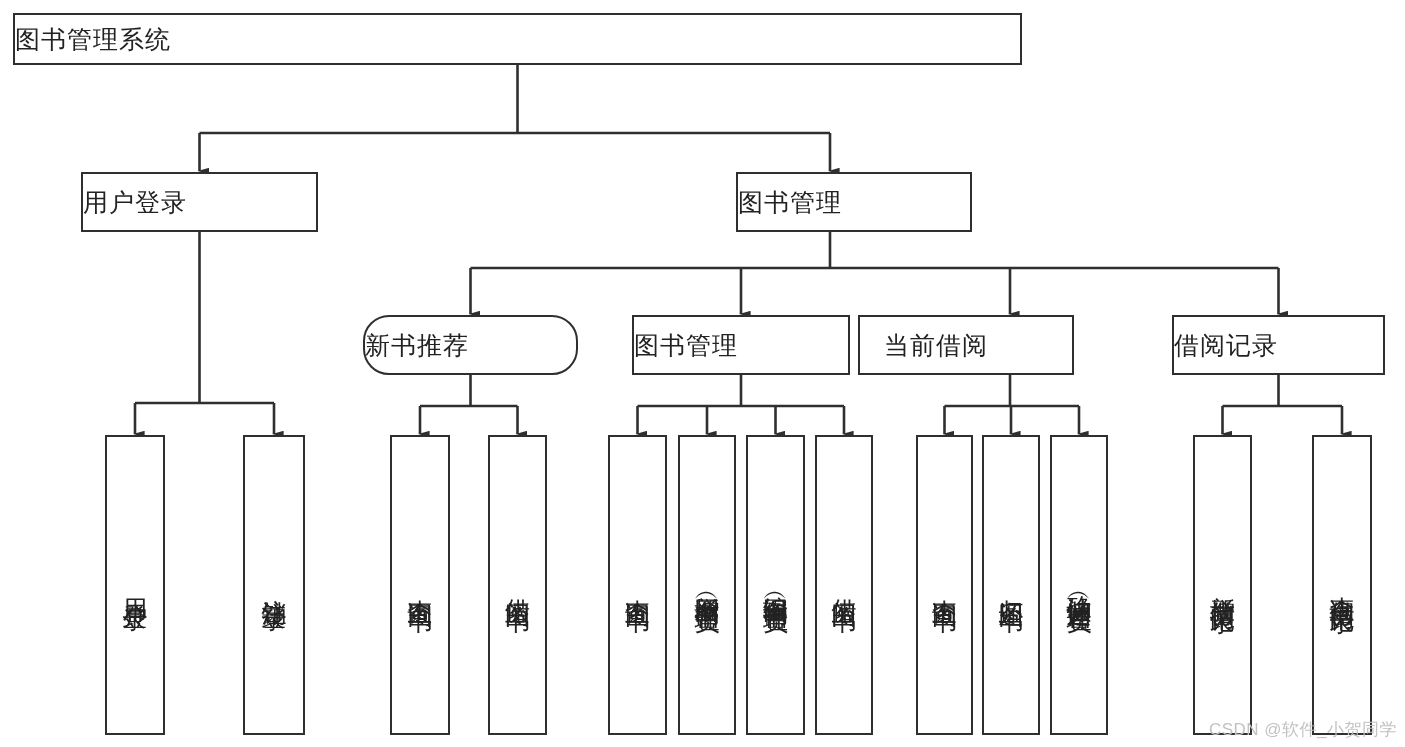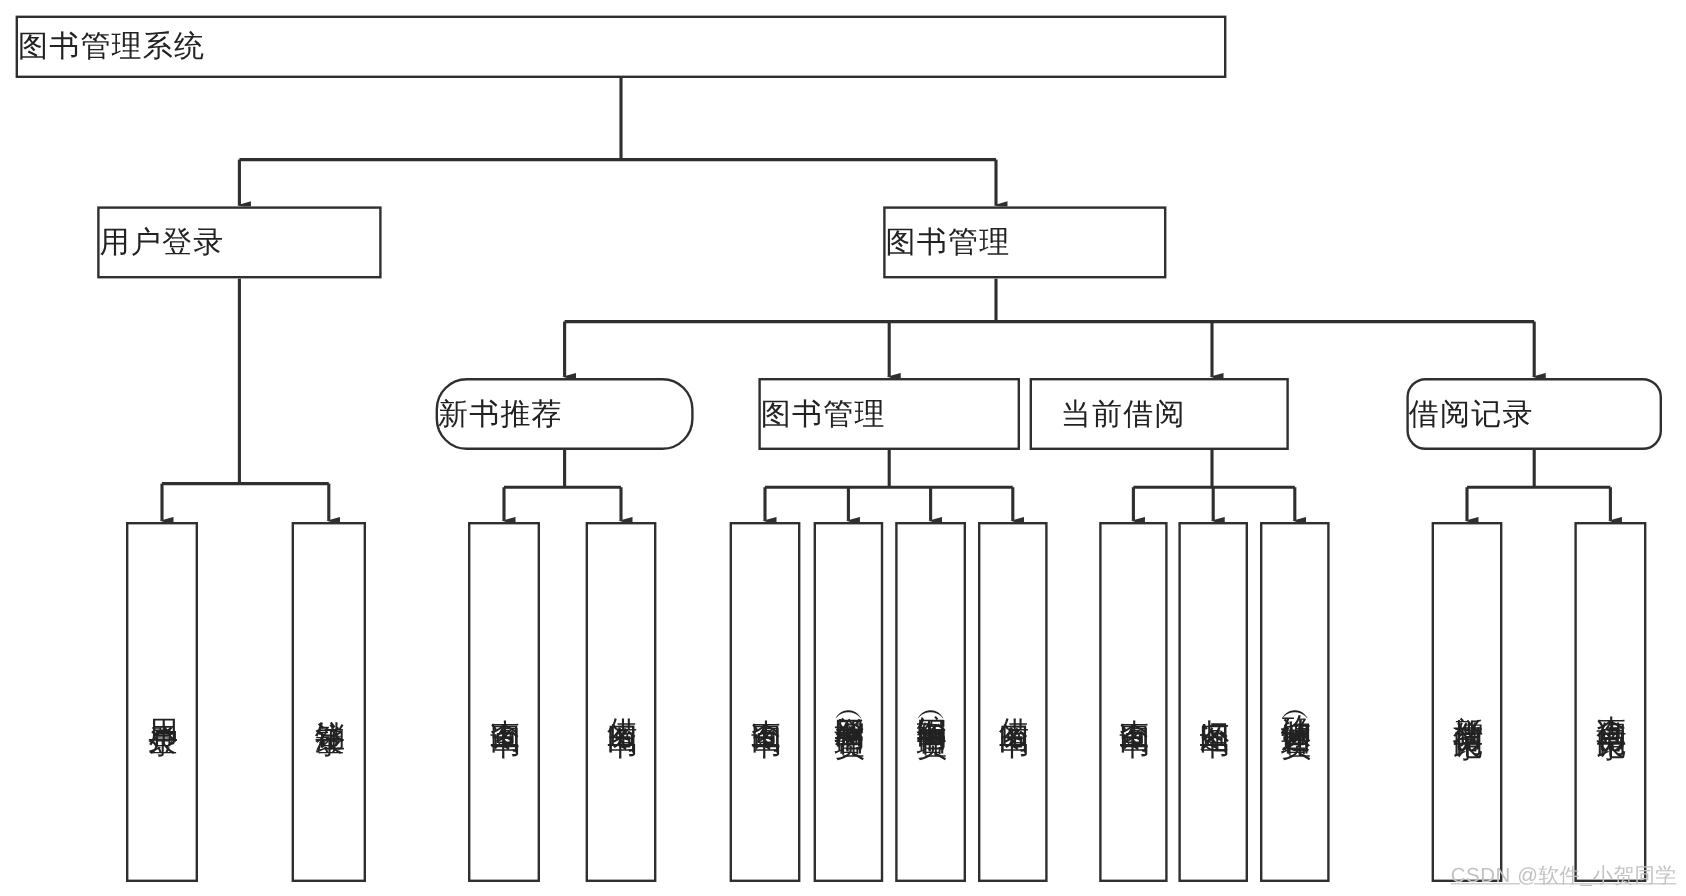--- a/index.html
+++ b/index.html
@@ -47,21 +47,20 @@
   }
   #watermark{
     position:absolute;
     right:8px;
     bottom:6px;
     font-size:17px;
     color:#c2c2c2;
     letter-spacing:0.5px;
     white-space:nowrap;
     user-select:none;
-    text-decoration:underline;
   }
 </style>
 </head>
 <body>
 
 <div id="diagram-root">
   <svg id="tree" viewBox="0 0 1405 747" xmlns="http://www.w3.org/2000/svg">
     <defs>
       <marker id="arrowhead" markerWidth="10" markerHeight="12" refX="3.2" refY="9.6" orient="auto" markerUnits="userSpaceOnUse">
         <polygon points="0,0 6.4,0 3.2,11.5" fill="#2f2f2f"></polygon>
@@ -115,21 +114,21 @@
       </div>
       <div class="node-box" style="left: 363px; top: 315px; width: 215px; height: 60px; border-radius: 26px;">
         <span class="node-label">新书推荐</span>
       </div>
       <div class="node-box" style="left: 632px; top: 315px; width: 218px; height: 60px;">
         <span class="node-label">图书管理</span>
       </div>
       <div class="node-box" style="left: 858px; top: 315px; width: 216px; height: 60px; padding-left: 24px;">
         <span class="node-label">当前借阅</span>
       </div>
-      <div class="node-box" style="left: 1172px; top: 315px; width: 213px; height: 60px; border-radius: 16px;">
+      <div class="node-box" style="left: 1172px; top: 315px; width: 213px; height: 60px;">
         <span class="node-label">借阅记录</span>
       </div>
       <div class="node-box vertical" style="left: 105px; top: 435px; width: 60px; height: 300px;">
         <span class="node-label">用户登录</span>
       </div>
       <div class="node-box vertical" style="left: 243px; top: 435px; width: 62px; height: 300px;">
         <span class="node-label">注销登录</span>
       </div>
       <div class="node-box vertical" style="left: 390px; top: 435px; width: 60px; height: 300px;">
         <span class="node-label">查询图书</span>

